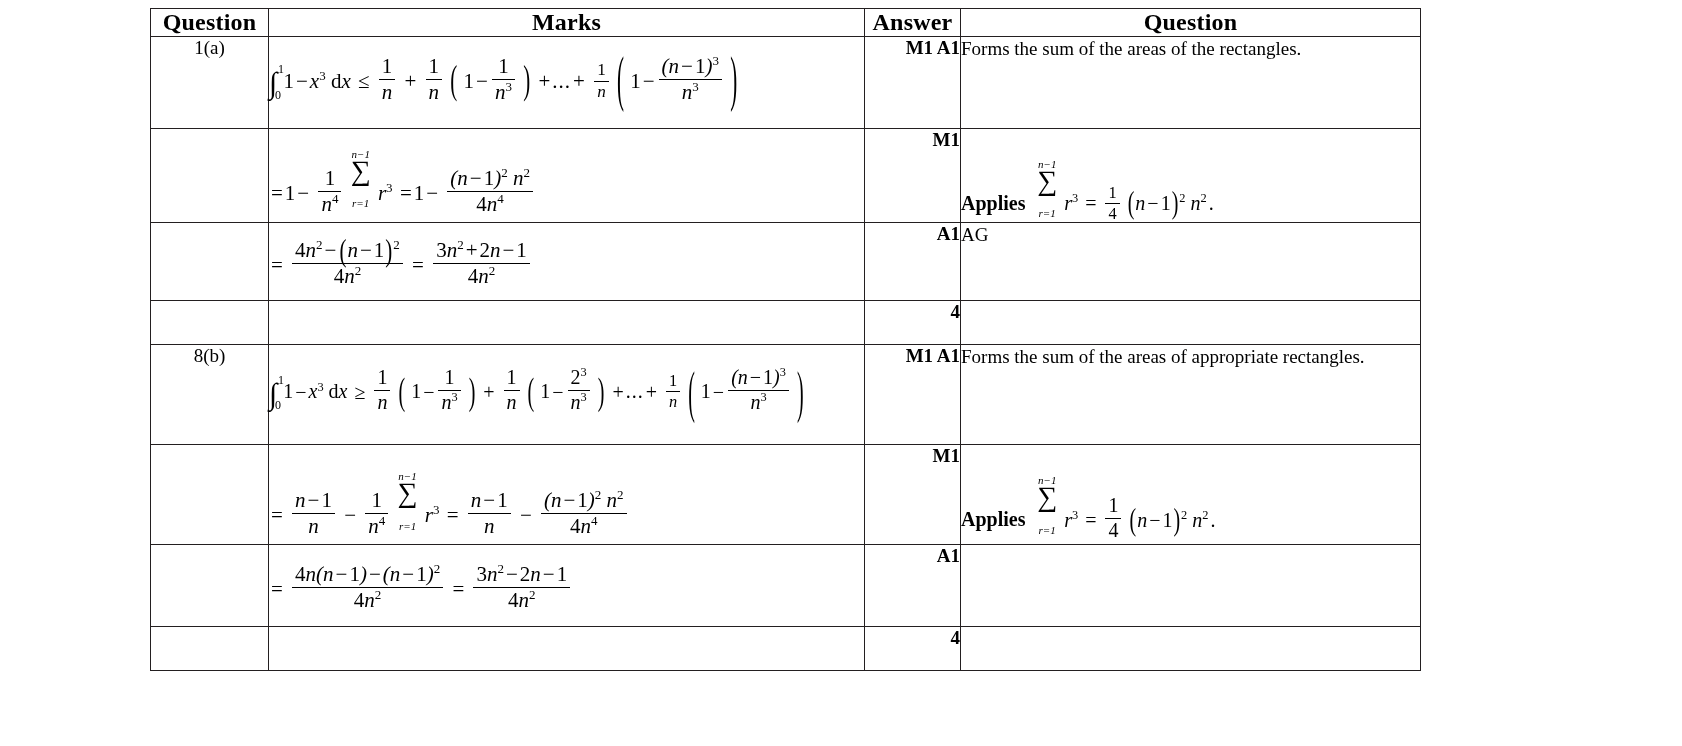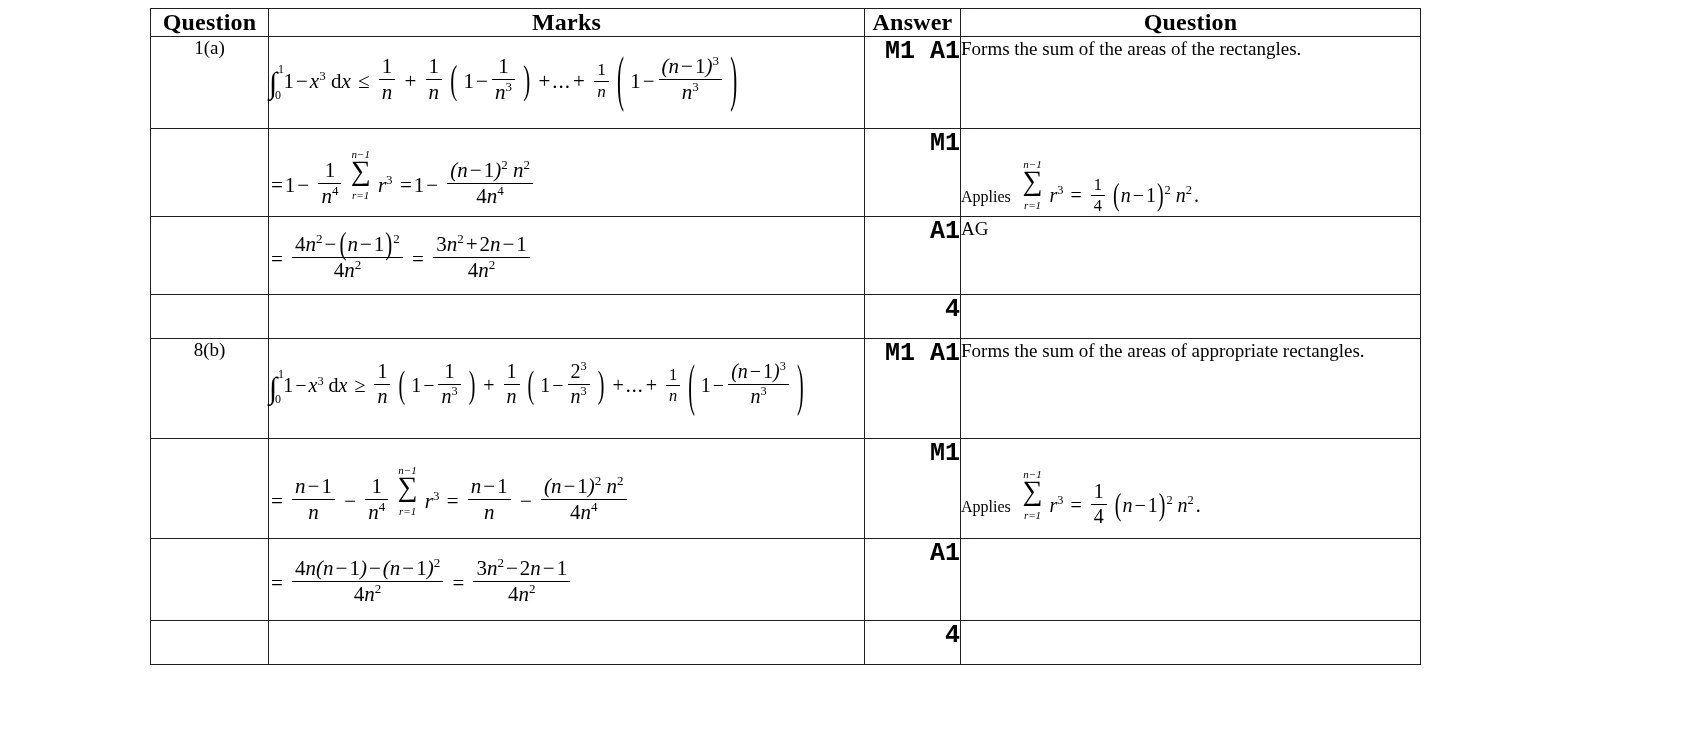--- a/index.html
+++ b/index.html
@@ -48,24 +48,23 @@
   td.question {
     text-align: center;
     font-size: 19px;
     padding-top: 11px;
   }
   td.answer {
     padding: 6px 10px 6px 12px;
   }
   td.marks {
     text-align: right;
-    font-size: 25px;
+    font-size: 19px;
     font-weight: bold;
     padding: 10px 12px 6px 0;
-    font-family: Liberation Mono, monospace;
   }
   td.guidance {
     font-size: 19px;
     padding: 10px 8px 6px 9px;
     line-height: 1.3;
   }
   td.guidance.mid {
     padding-top: 30px;
   }
   .math {
@@ -160,25 +159,25 @@
     font-size: 11px;
     font-style: italic;
     line-height: 1;
     margin-bottom: 1px;
   }
   .sum .below {
     display: block;
     font-size: 11px;
     font-style: italic;
     line-height: 1;
-    margin-top: 9px;
+    margin-top: 17px;
   }
   .op { font-style: normal; padding: 0 2px; }
   .dots { font-style: normal; letter-spacing: 1px; }
-  .gmath { font-size: 16px; }
+  .gmath { font-size: 20px; font-weight: bold; }
 </style>
 </head>
 <body>
 
 <div class="page">
 
   <table class="markscheme">
     <colgroup>
       <col class="c-question">
       <col class="c-answer">

